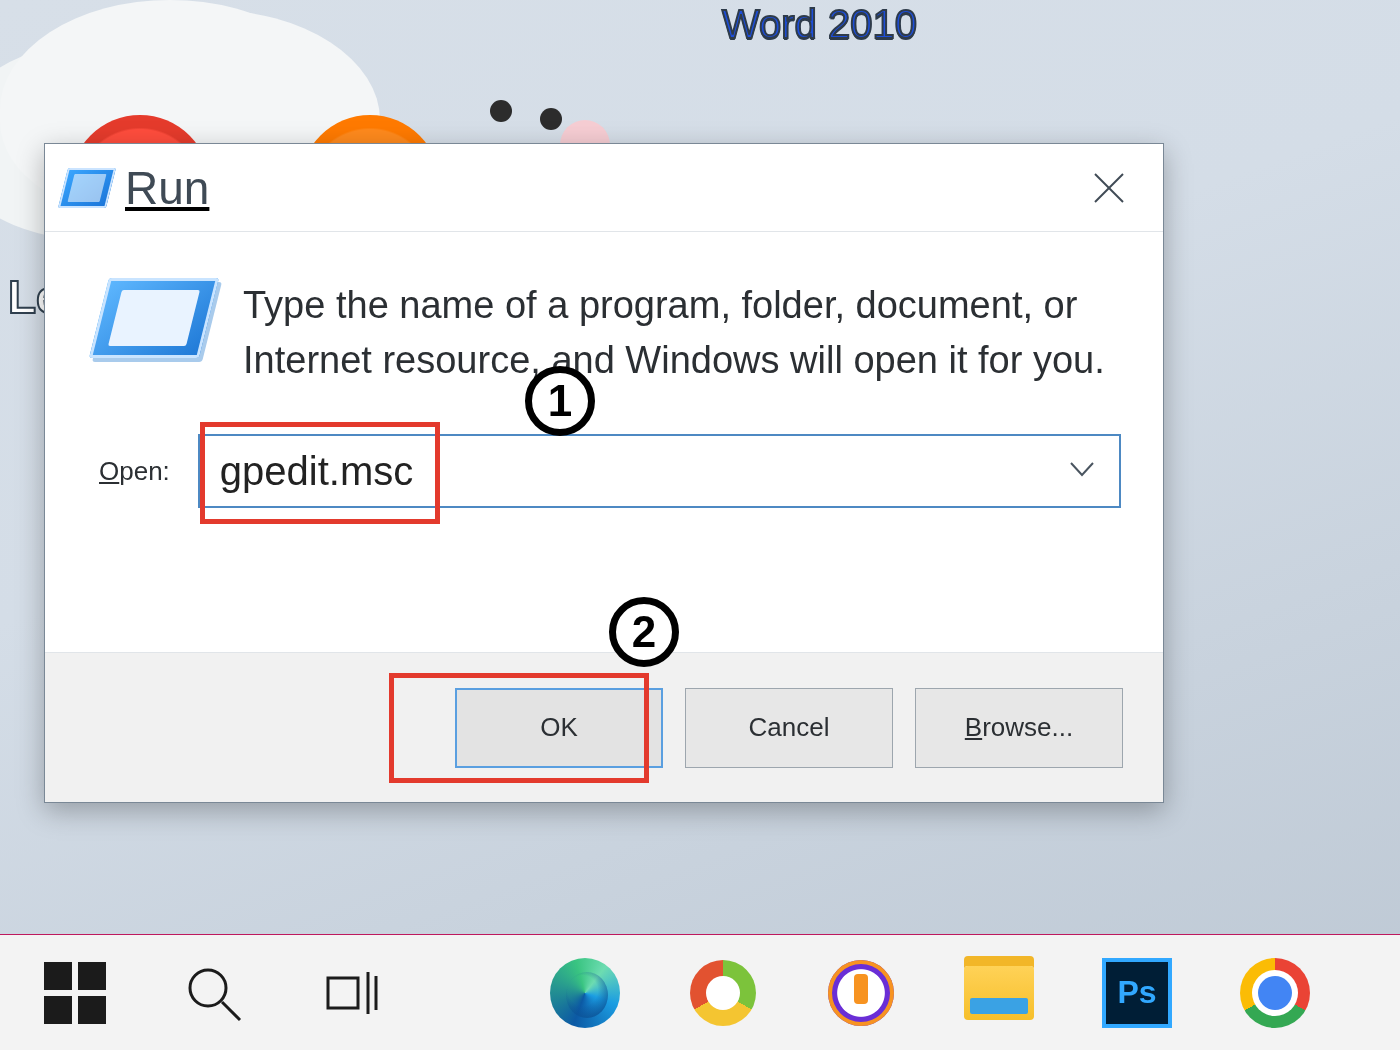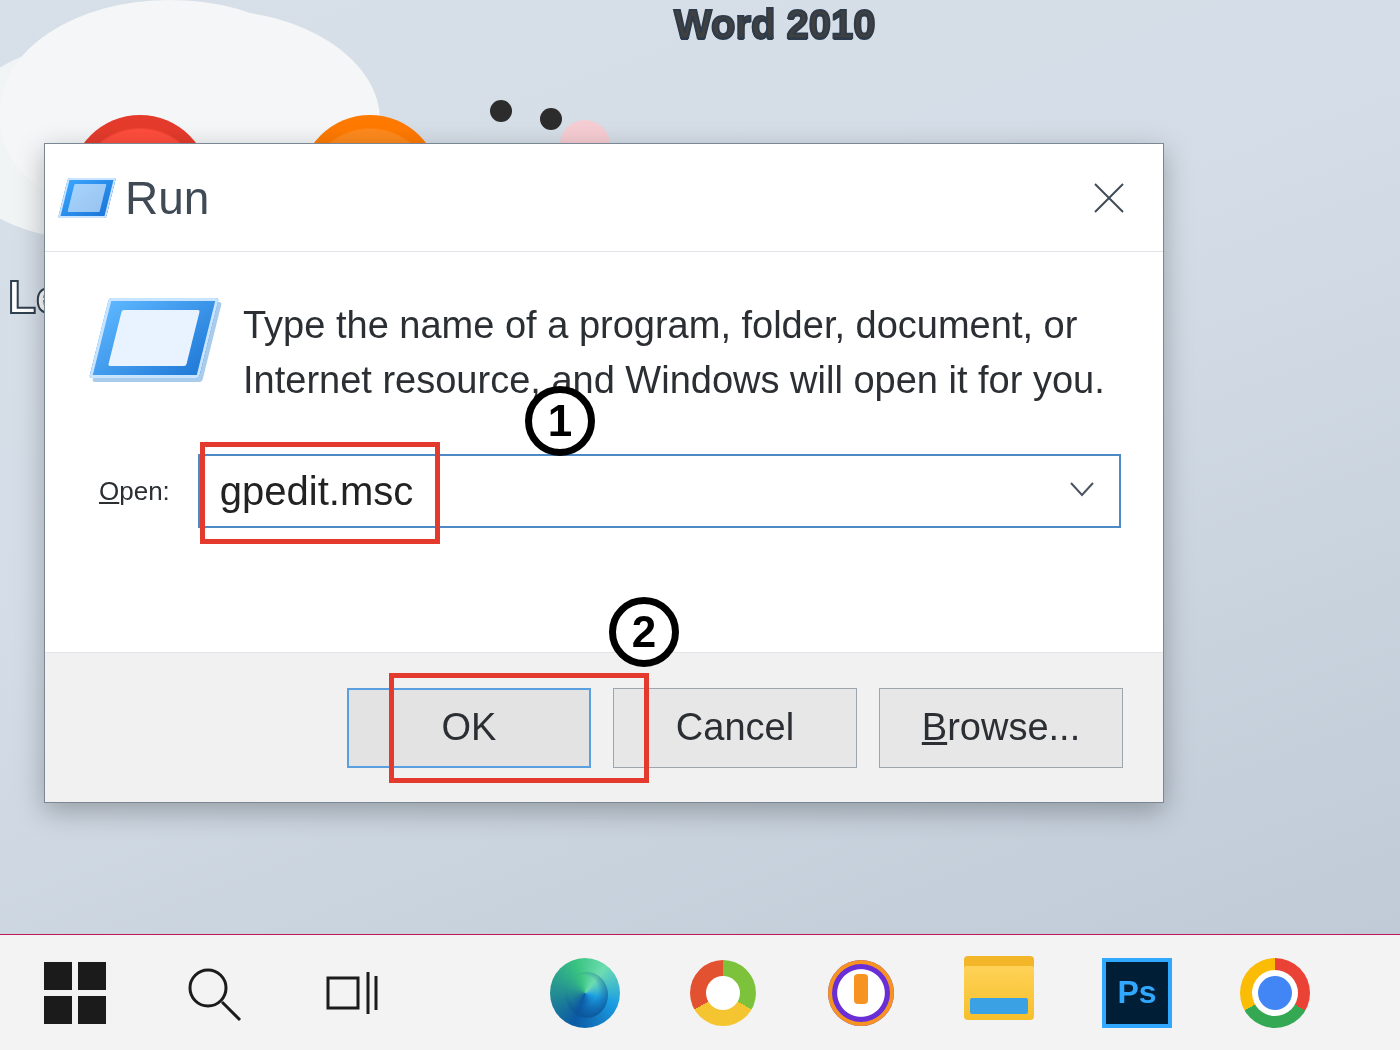--- a/index.html
+++ b/index.html
@@ -11,40 +11,41 @@
   .cloud { left:330px; top:30px; width:340px; height:220px; background:#f4f6f7; border-radius:50% 50% 45% 45%; box-shadow: 40px 10px 0 0 #f4f6f7, -60px 30px 0 -10px #f1f4f5; }
   .eye1, .eye2 { position:absolute; width:22px; height:22px; background:#2c2c2c; border-radius:50%; }
   .eye1 { left:490px; top:100px; }
   .eye2 { left:540px; top:108px; }
   .blush { position:absolute; left:560px; top:120px; width:50px; height:50px; background:#f6cdd3; border-radius:50%; }
   .nose  { position:absolute; left:515px; top:160px; width:60px; height:70px; background:#f59a3e; border-radius:40% 40% 50% 50%; }
   .orange-icon { position:absolute; left:300px; top:115px; width:140px; height:140px; background: radial-gradient(circle at 50% 55%, #ff8a1d 0 60%, #ff7a00 62% 100%); border-radius:50%; }
   .red-icon    { position:absolute; left:70px;  top:115px; width:140px; height:140px; background: radial-gradient(circle at 50% 55%, #ff4d3d 0 60%, #e53b2c 62% 100%); border-radius:50%; }
 
   .word-label {
-    position:absolute; left:674px; top:2px;
-    font-size:40px; font-weight:700; color:#404040;
+    position:absolute; left:722px; top:2px;
+    font-size:40px; font-weight:400; color:#1d4ed8;
     -webkit-text-stroke: 2px #2e3b4a;
     text-shadow: 0 2px 0 #2e3b4a;
   }
   .left-txt {
     position:absolute; left:8px; top:270px; font-size:46px; font-weight:600;
     color:#fff; -webkit-text-stroke:2px #30404f;
   }
 
   
   .dialog {
     position:absolute; left:44px; top:143px; width:1120px; height:660px;
     background:#fff; border:1px solid #7a8896;
     box-shadow: 0 8px 26px rgba(0,0,0,.28);
     display:flex; flex-direction:column;
   }
   .titlebar {
-    height:108px; display:flex; align-items:center; padding:0 18px;
+    height:88px; display:flex; align-items:center; padding:0 18px;
     border-bottom:1px solid #e1e5e9;
+    text-decoration:underline;
   }
   .titlebar .run-icon-small {
     width:48px; height:40px; margin-right:14px;
     background:linear-gradient(135deg,#3aa7ff,#1a74d8);
     position:relative; transform:skewX(-14deg); border-radius:2px;
     box-shadow: inset 0 0 0 2px #cbe4ff;
   }
   .titlebar .run-icon-small::after{
     content:""; position:absolute; inset:6px 8px;
     background:#fff; opacity:.55; border-radius:1px;
@@ -90,22 +91,22 @@
     position:absolute; left:0; top:-14px; width:240px; height:102px;
     border:5px solid #e33a2d; pointer-events:none;
   }
 
   .footer {
     height:150px; background:#f1f1f1; border-top:1px solid #e1e5e9;
     display:flex; align-items:center; justify-content:flex-end; gap:22px; padding:0 40px;
     position:relative;
   }
   .btn {
-    width:244px; height:80px; background:#e7e7e7; border:1px solid #9da6ae;
-    font-size:38px; color:#2b2f33; cursor:pointer;
+    width:208px; height:80px; background:#e7e7e7; border:1px solid #9da6ae;
+    font-size:26px; color:#2b2f33; cursor:pointer;
   }
   .btn .ul { text-decoration:underline; }
   .btn.default { border:2px solid #5a9fe0; background:#e3e3e3; }
   .hl-ok {
     position:absolute; border:5px solid #e33a2d; pointer-events:none;
     width:260px; height:110px; left:344px; top:20px;
   }
 
   
   .anno {

